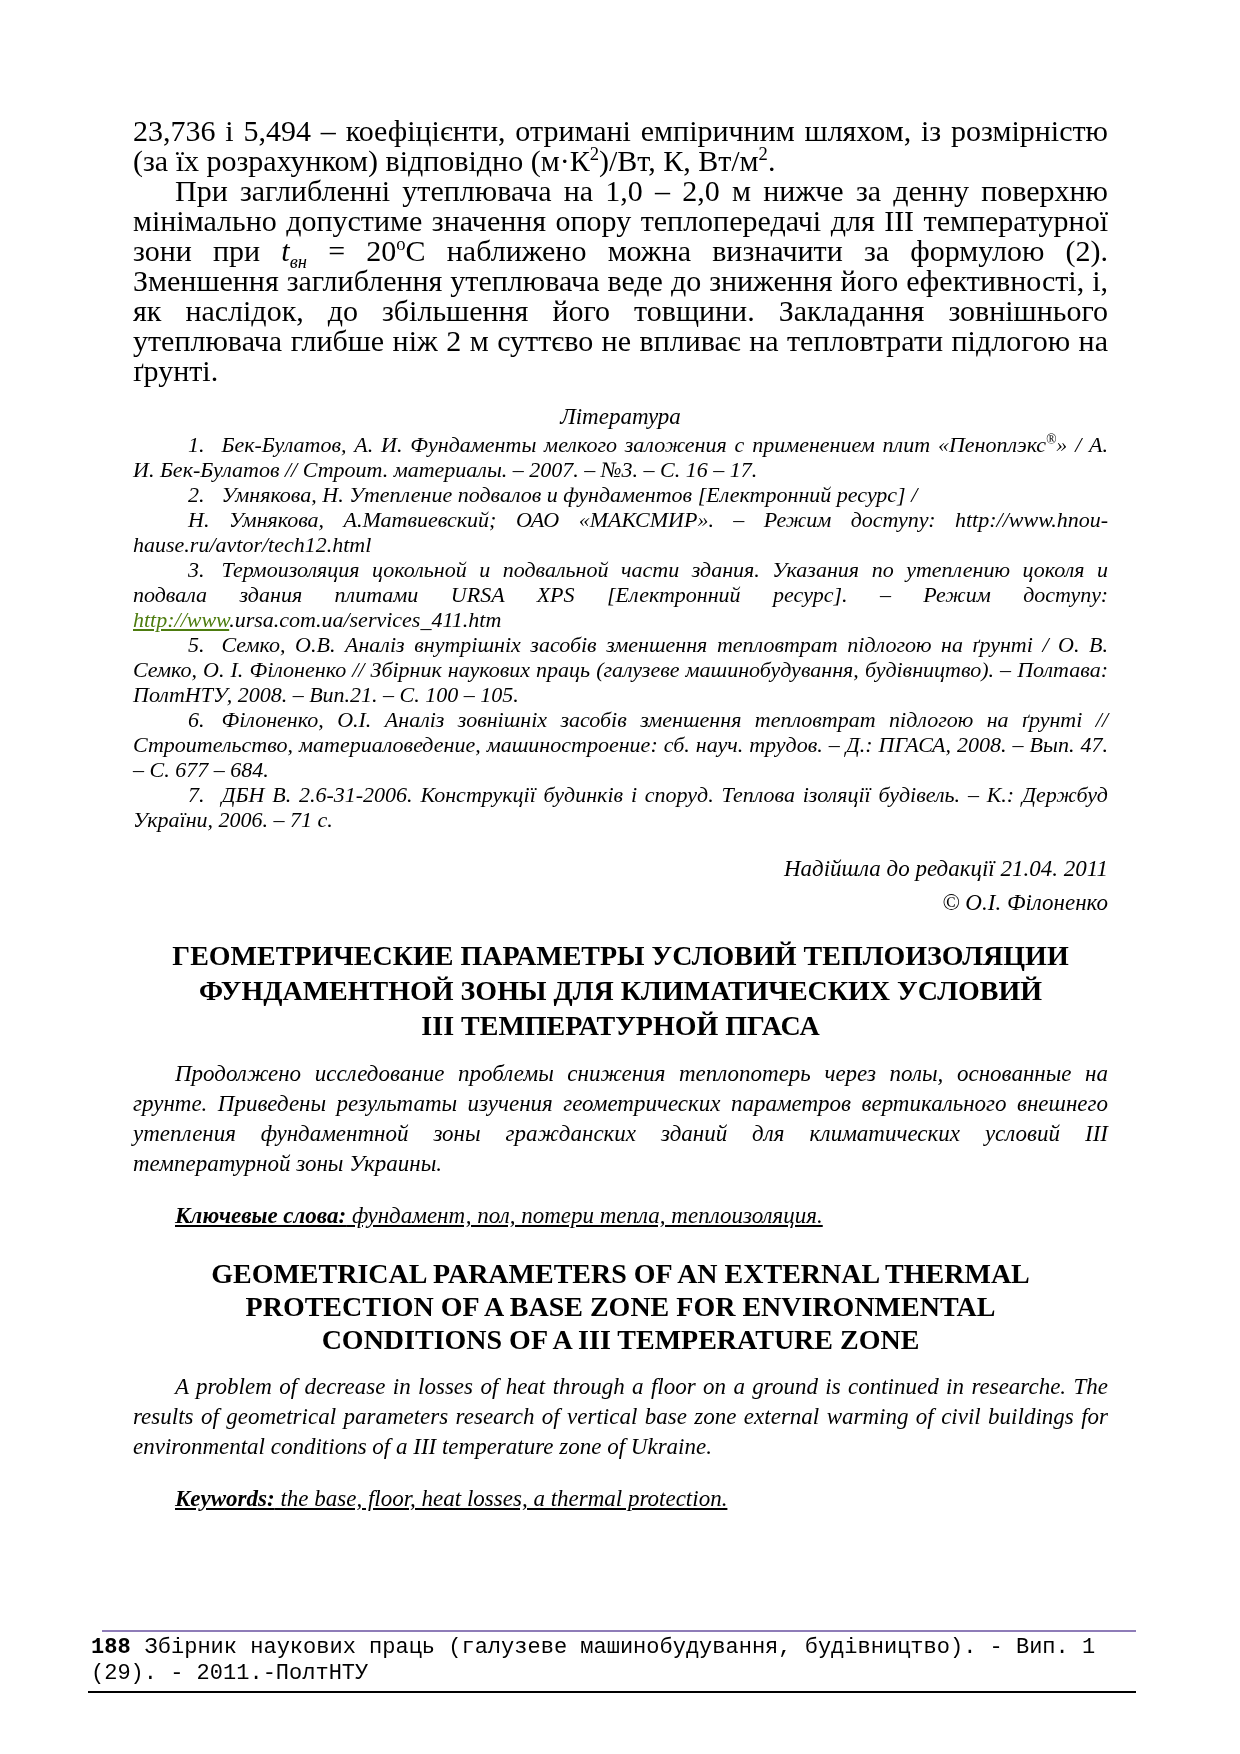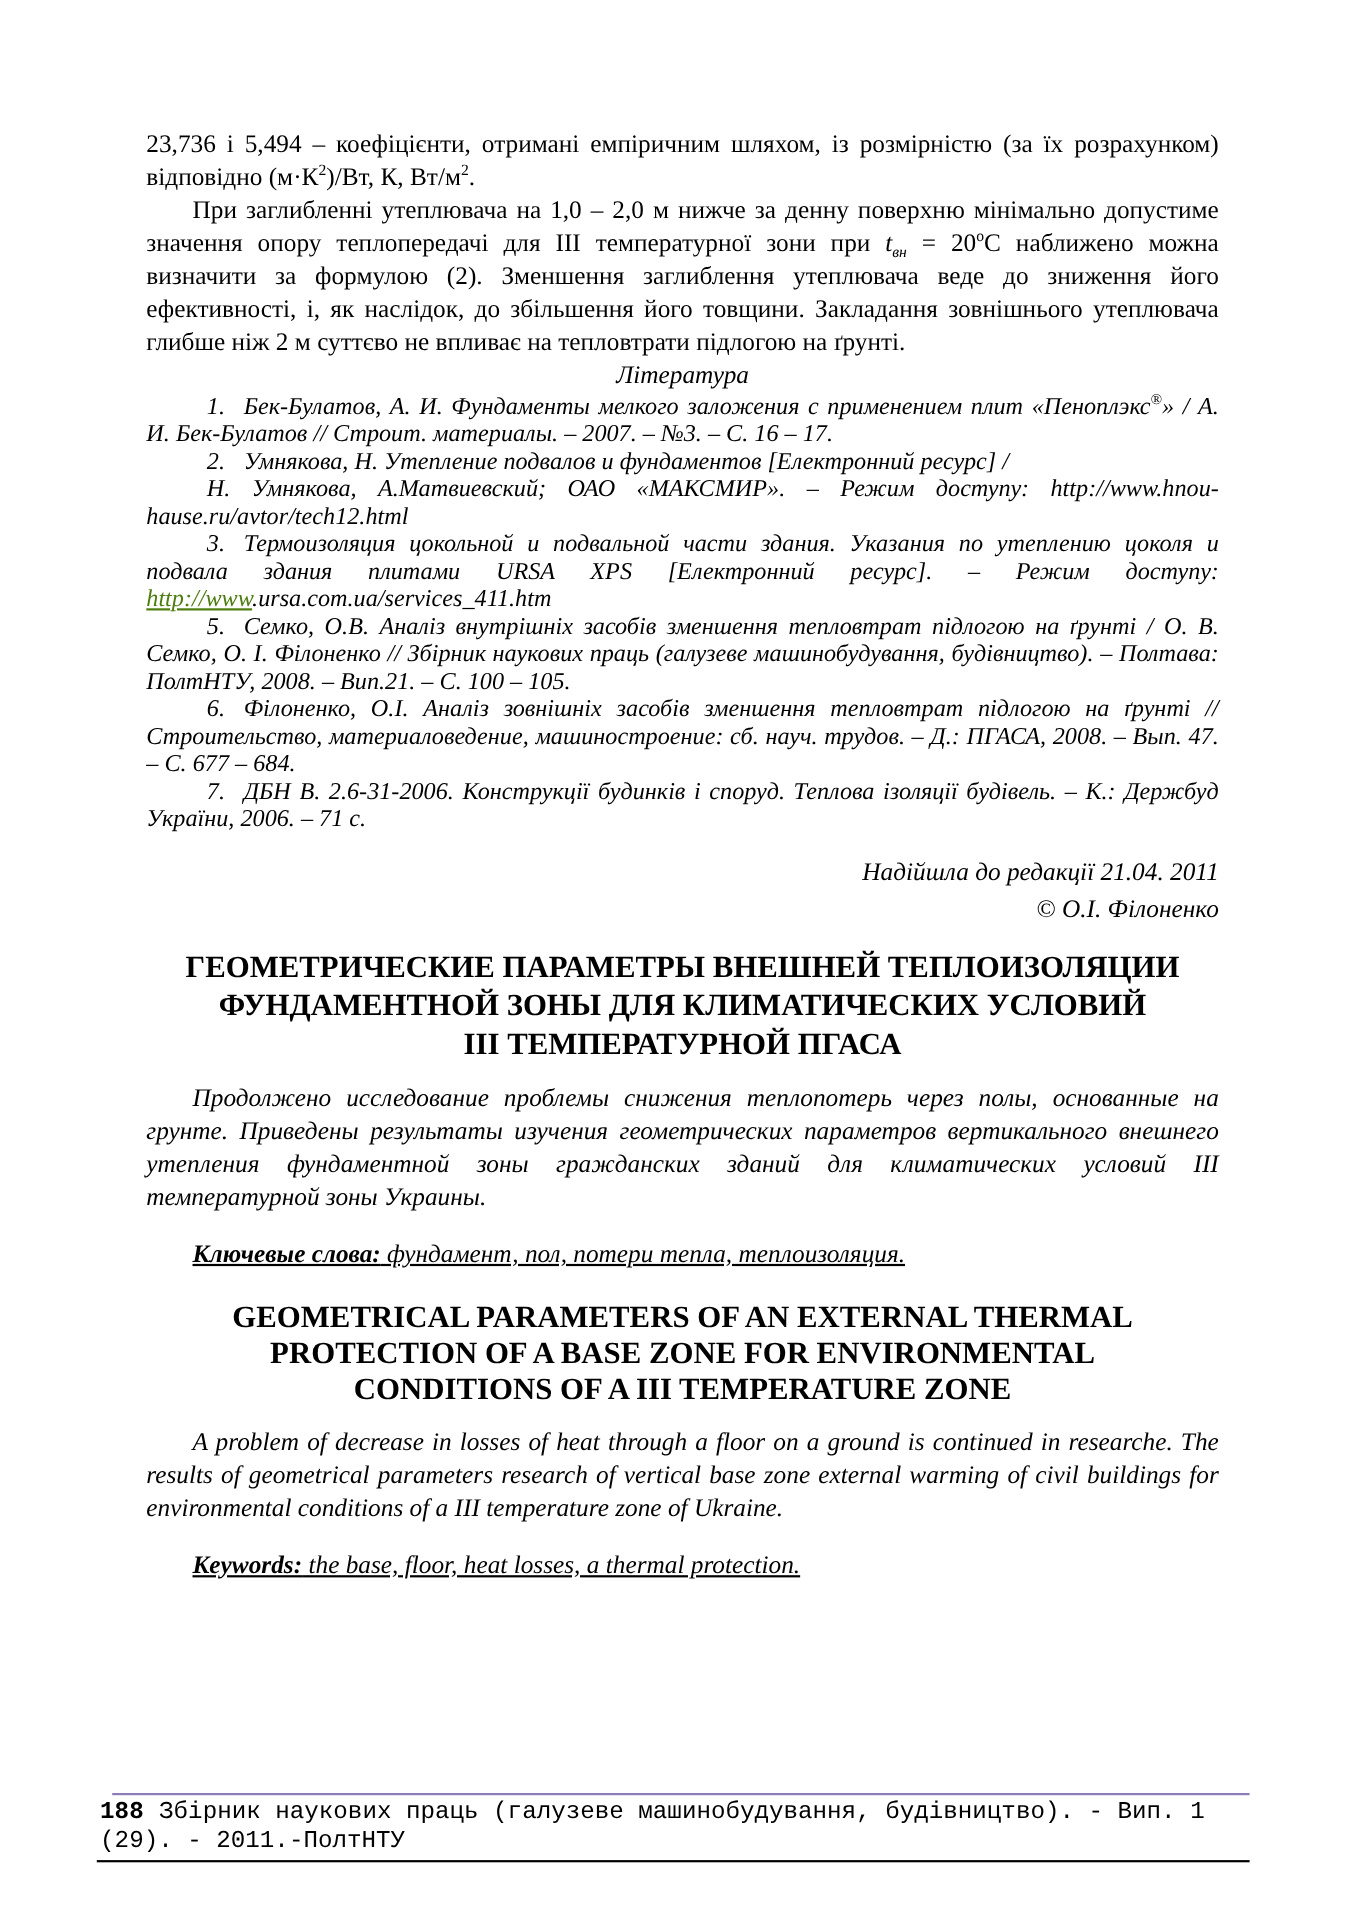--- a/index.html
+++ b/index.html
@@ -9,29 +9,30 @@
     width: 1240px;
     height: 1754px;
     margin: 0 auto;
     background: #ffffff;
     color: #000000;
     font-family: "Liberation Serif", "DejaVu Serif", serif;
     padding: 116px 132px 0 133px;
     overflow: hidden;
   }
   .body-p {
-    font-size: 23px;
+    font-size: 30px;
     line-height: 30px;
     text-align: justify;
   }
   .indent { text-indent: 42px; }
   sup { font-size: 0.62em; vertical-align: super; line-height: 0; }
   sub { font-size: 0.62em; vertical-align: sub; line-height: 0; }
   .var { font-style: italic; }
   .lit-heading {
+    margin-top: 16px;
     font-size: 23px;
     line-height: 30px;
     font-weight: normal;
     font-style: italic;
     text-align: center;
   }
   .refs p {
     font-size: 22px;
     line-height: 25px;
     font-style: italic;
@@ -119,21 +120,21 @@
 
     <p><span class="ref-num">6.</span><span>Філоненко, О.І. Аналіз зовнішніх засобів зменшення тепловтрат підлогою на ґрунті // Строительство, материаловедение, машиностроение: сб. науч. трудов. – Д.: ПГАСА, 2008. – Вып. 47. – С. 677 – 684.</span></p>
 
     <p><span class="ref-num">7.</span><span>ДБН В. 2.6-31-2006. Конструкції будинків і споруд. Теплова ізоляції будівель. – К.: Держбуд України, 2006. – 71 с.</span></p>
   </div>
 
   <p class="received">Надійшла до редакції 21.04. 2011</p>
   <p class="copyright">© О.І. Філоненко</p>
 
   <h1 class="title-ru">
-    <span class="tline">ГЕОМЕТРИЧЕСКИЕ ПАРАМЕТРЫ ВНЕШНЕЙ ТЕПЛОИЗОЛЯЦИИ</span>
+    <span class="tline">ГЕОМЕТРИЧЕСКИЕ ПАРАМЕТРЫ УСЛОВИЙ ТЕПЛОИЗОЛЯЦИИ</span>
     <span class="tline">ФУНДАМЕНТНОЙ ЗОНЫ ДЛЯ КЛИМАТИЧЕСКИХ УСЛОВИЙ</span>
     <span class="tline">III ТЕМПЕРАТУРНОЙ ПГАСА</span>
   </h1>
 
   <p class="abstract">Продолжено исследование проблемы снижения теплопотерь через полы, основанные на грунте. Приведены результаты изучения геометрических параметров вертикального внешнего утепления фундаментной зоны гражданских зданий для климатических условий III температурной зоны Украины.</p>
 
   <p class="keywords"><span class="kw-label">Ключевые слова:</span><span> фундамент, пол, потери тепла, теплоизоляция.</span></p>
 
   <h2 class="title-en">
     <span class="tline">GEOMETRICAL PARAMETERS OF AN EXTERNAL THERMAL</span>

